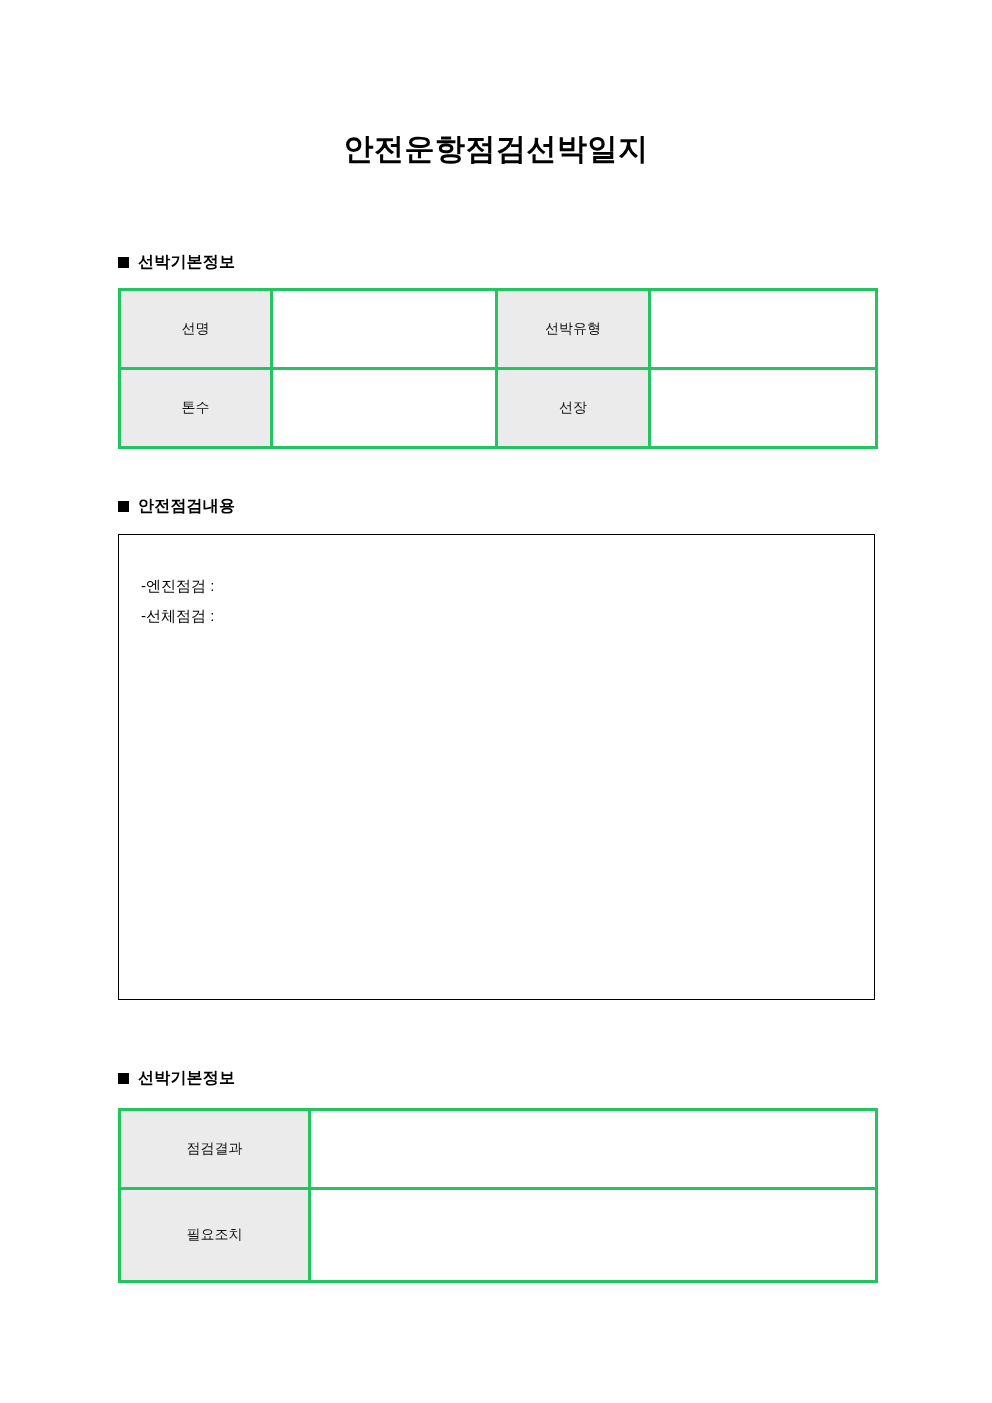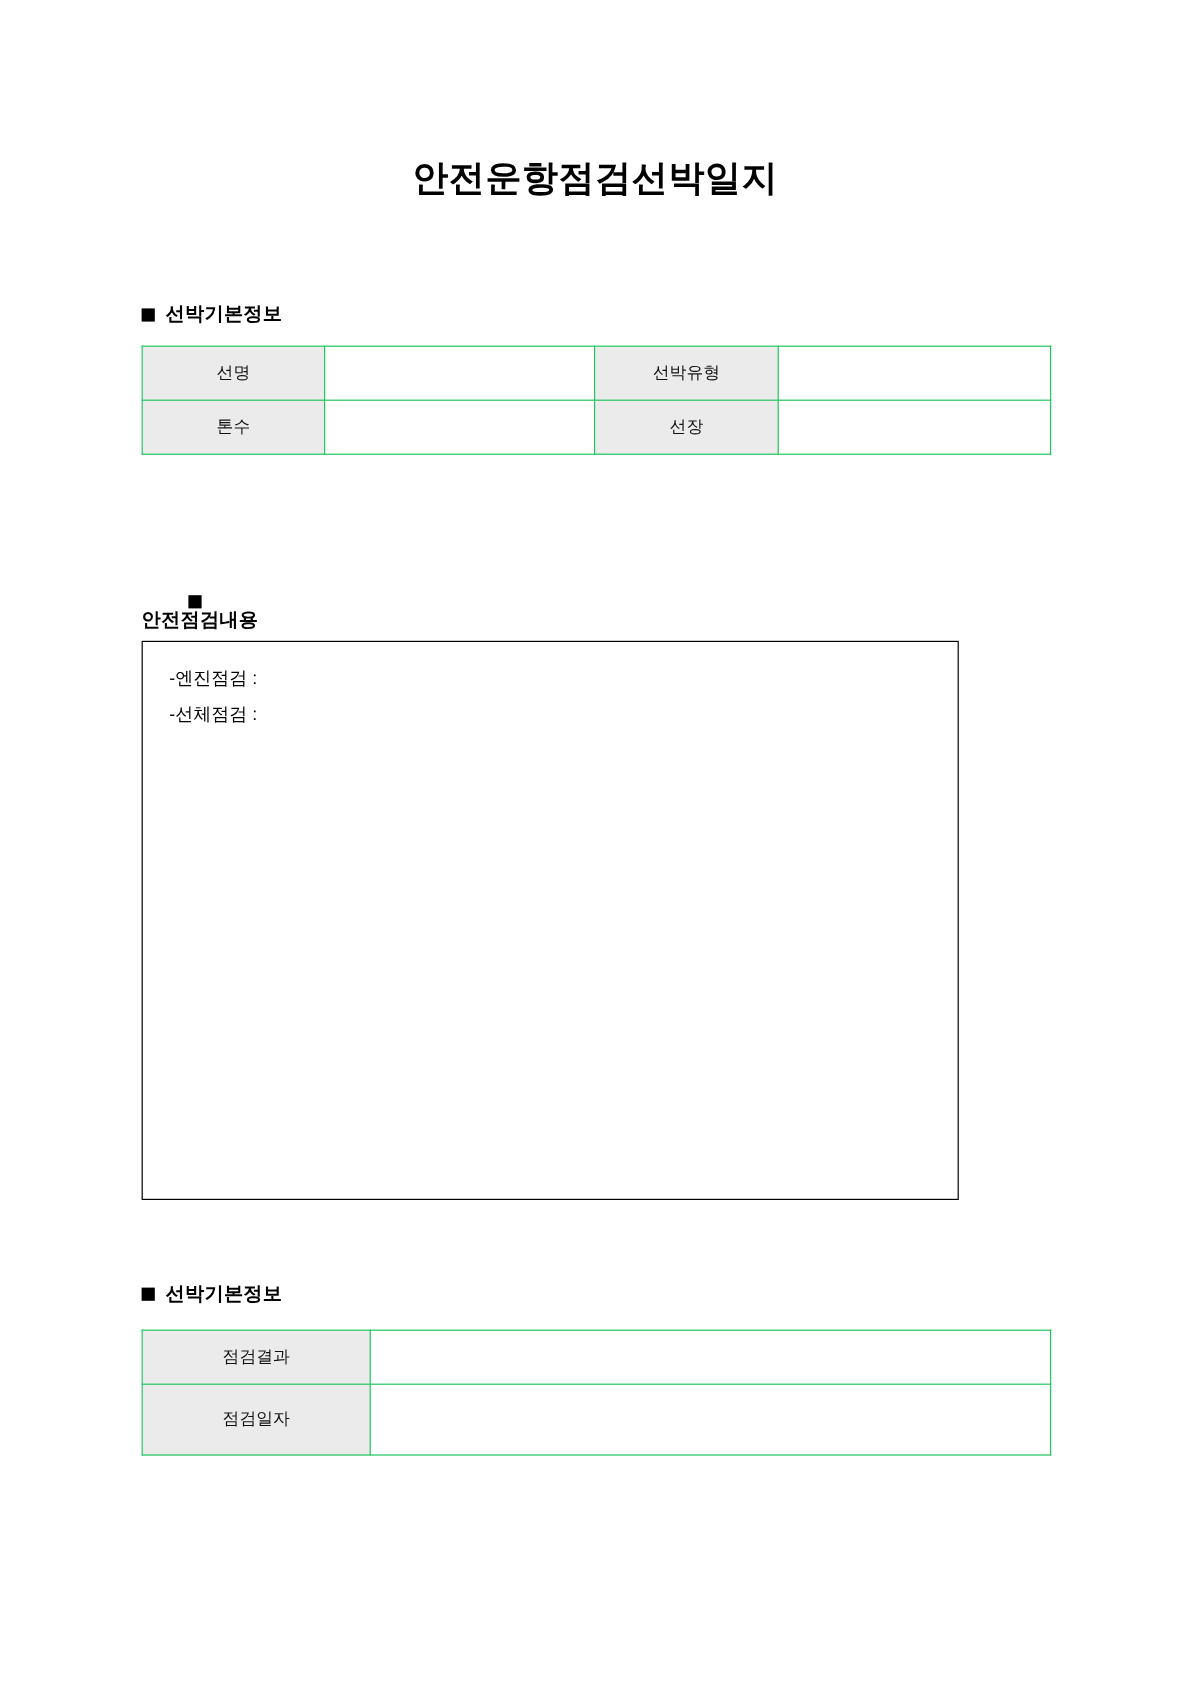--- a/index.html
+++ b/index.html
@@ -51,33 +51,33 @@
   }
   .section-heading .bullet {
     display: inline-block;
     width: 11px;
     height: 11px;
     background: #000000;
     margin-right: 9px;
     flex: 0 0 auto;
   }
   #heading-ship-info   { top: 252px; }
-  #heading-inspection  { top: 496px; flex-direction: column; }
+  #heading-inspection  { top: 496px; }
   #heading-result      { top: 1068px; }
 
   
   table.form-table {
     position: absolute;
     border-collapse: collapse;
     table-layout: fixed;
     font-size: 14px;
   }
   table.form-table td {
-    border: 1px solid #22c55e;
-    padding: 0;
+    border: 3px solid #22c55e;
+    padding: 16px;
     vertical-align: middle;
     background: #ffffff;
   }
   table.form-table td.label {
     background: #ebebeb;
     text-align: center;
     font-size: 14px;
     color: #111111;
   }
   table.form-table td.value {
@@ -91,26 +91,26 @@
     width: 757px;
   }
   #ship-info-table td { height: 44px; }
   #ship-info-table tr.tall td { height: 53px; }
 
   
   #inspection-box {
     position: absolute;
     left: 118px;
     top: 534px;
-    width: 681px;
+    width: 757px;
     height: 466px;
     border: 1px solid #000000;
     box-sizing: border-box;
     background: #ffffff;
-    padding: 16px 0 0 22px;
+    padding: 36px 0 0 22px;
   }
   #inspection-box .line {
     font-size: 15px;
     line-height: 30px;
     white-space: pre;
     color: #000000;
   }
 
   
   #result-table {
@@ -176,19 +176,19 @@
     <colgroup>
       <col style="width:190px">
       <col style="width:567px">
     </colgroup>
     <tbody>
       <tr class="r1">
         <td class="label">점검결과</td>
         <td class="value"></td>
       </tr>
       <tr class="r2">
-        <td class="label">점검일자</td>
+        <td class="label">필요조치</td>
         <td class="value"></td>
       </tr>
     </tbody>
   </table>
 
 </div>
 
 </body></html>

